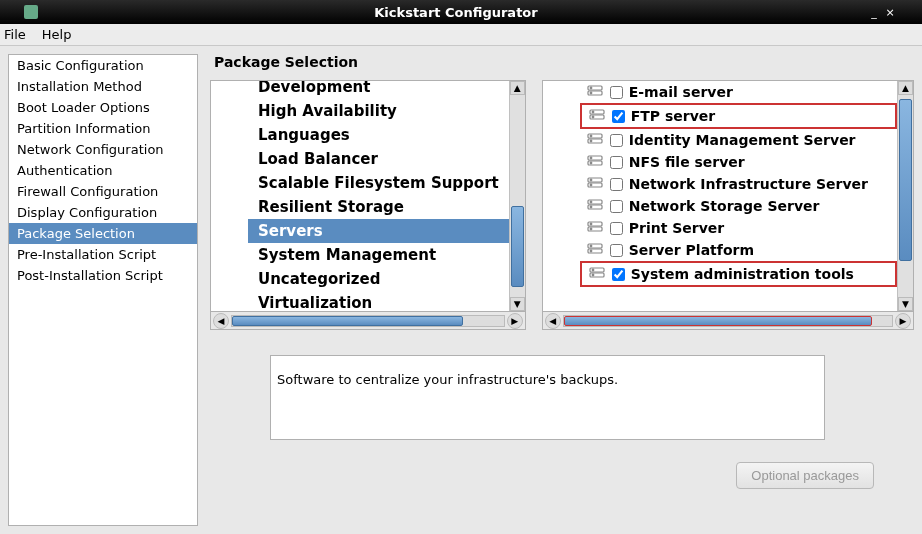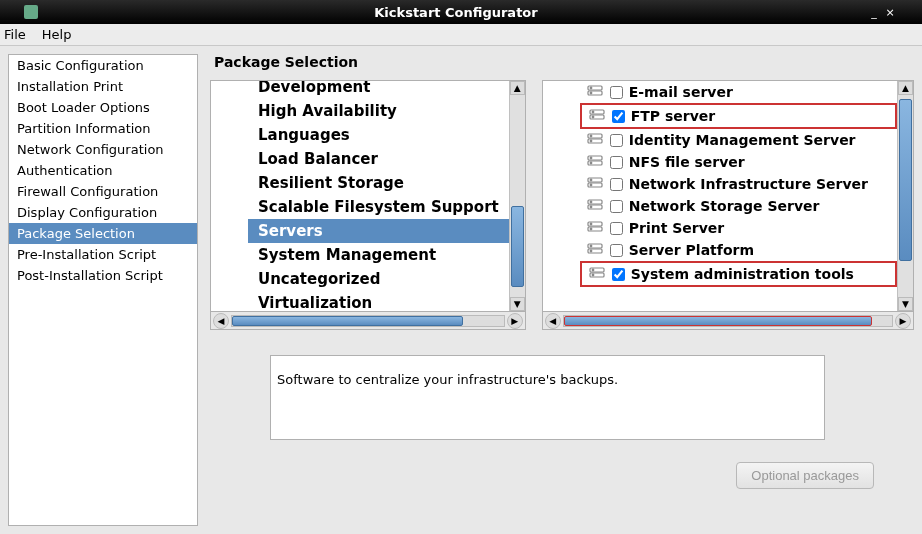--- a/index.html
+++ b/index.html
@@ -50,21 +50,21 @@
 </div>
 
 <div class="menubar">
   <span class="menu-item">File</span>
   <span class="menu-item">Help</span>
 </div>
 
 <div class="content">
   <div class="sidebar" id="sidebar">
       <div class="nav-item">Basic Configuration</div>
-      <div class="nav-item">Installation Print</div>
+      <div class="nav-item">Installation Method</div>
       <div class="nav-item">Boot Loader Options</div>
       <div class="nav-item">Partition Information</div>
       <div class="nav-item">Network Configuration</div>
       <div class="nav-item">Authentication</div>
       <div class="nav-item">Firewall Configuration</div>
       <div class="nav-item">Display Configuration</div>
       <div class="nav-item selected">Package Selection</div>
       <div class="nav-item">Pre-Installation Script</div>
       <div class="nav-item">Post-Installation Script</div>
     </div>
@@ -74,22 +74,22 @@
 
     <div class="panes">
 
       <div class="pane-wrap" style="flex:0 0 280px">
         <div class="pane">
           <div class="pane-list" id="cat-list" style="margin-top:-6px">
               <div class="cat-item">Development</div>
               <div class="cat-item">High Availability</div>
               <div class="cat-item">Languages</div>
               <div class="cat-item">Load Balancer</div>
+              <div class="cat-item">Scalable Filesystem Support</div>
               <div class="cat-item">Resilient Storage</div>
-              <div class="cat-item">Scalable Filesystem Support</div>
               <div class="cat-item selected">Servers</div>
               <div class="cat-item">System Management</div>
               <div class="cat-item">Uncategorized</div>
               <div class="cat-item">Virtualization</div>
             </div>
           <div class="vscroll">
             <div class="arrow">▲</div>
             <div class="track">
                 <div class="thumb" style="top:55%; height:40%"></div>
               </div>

